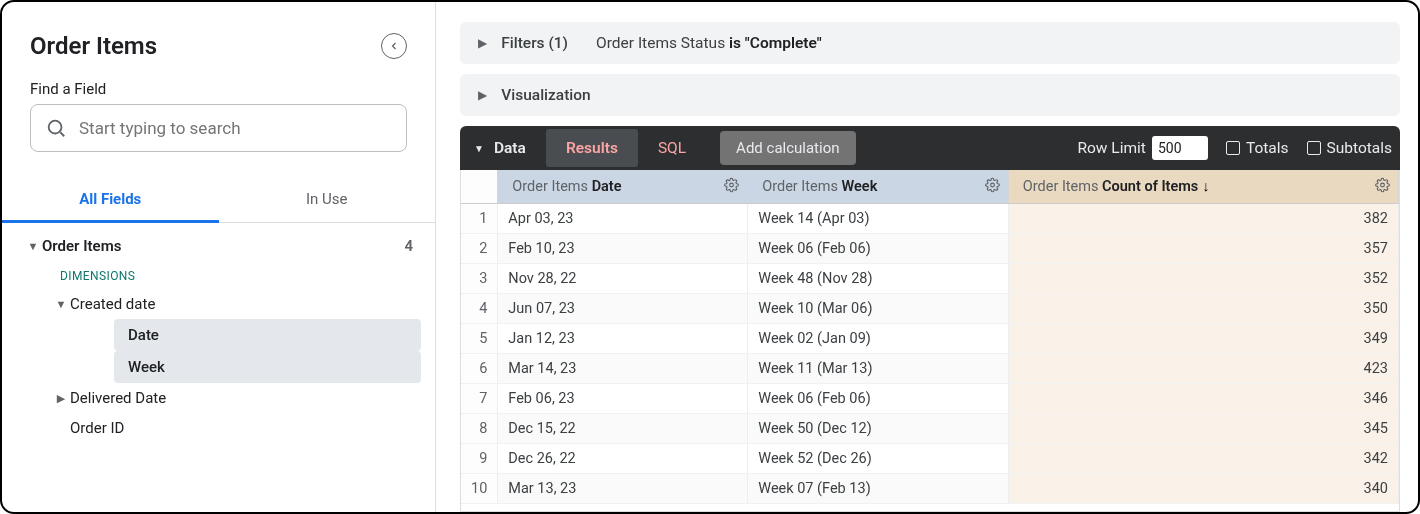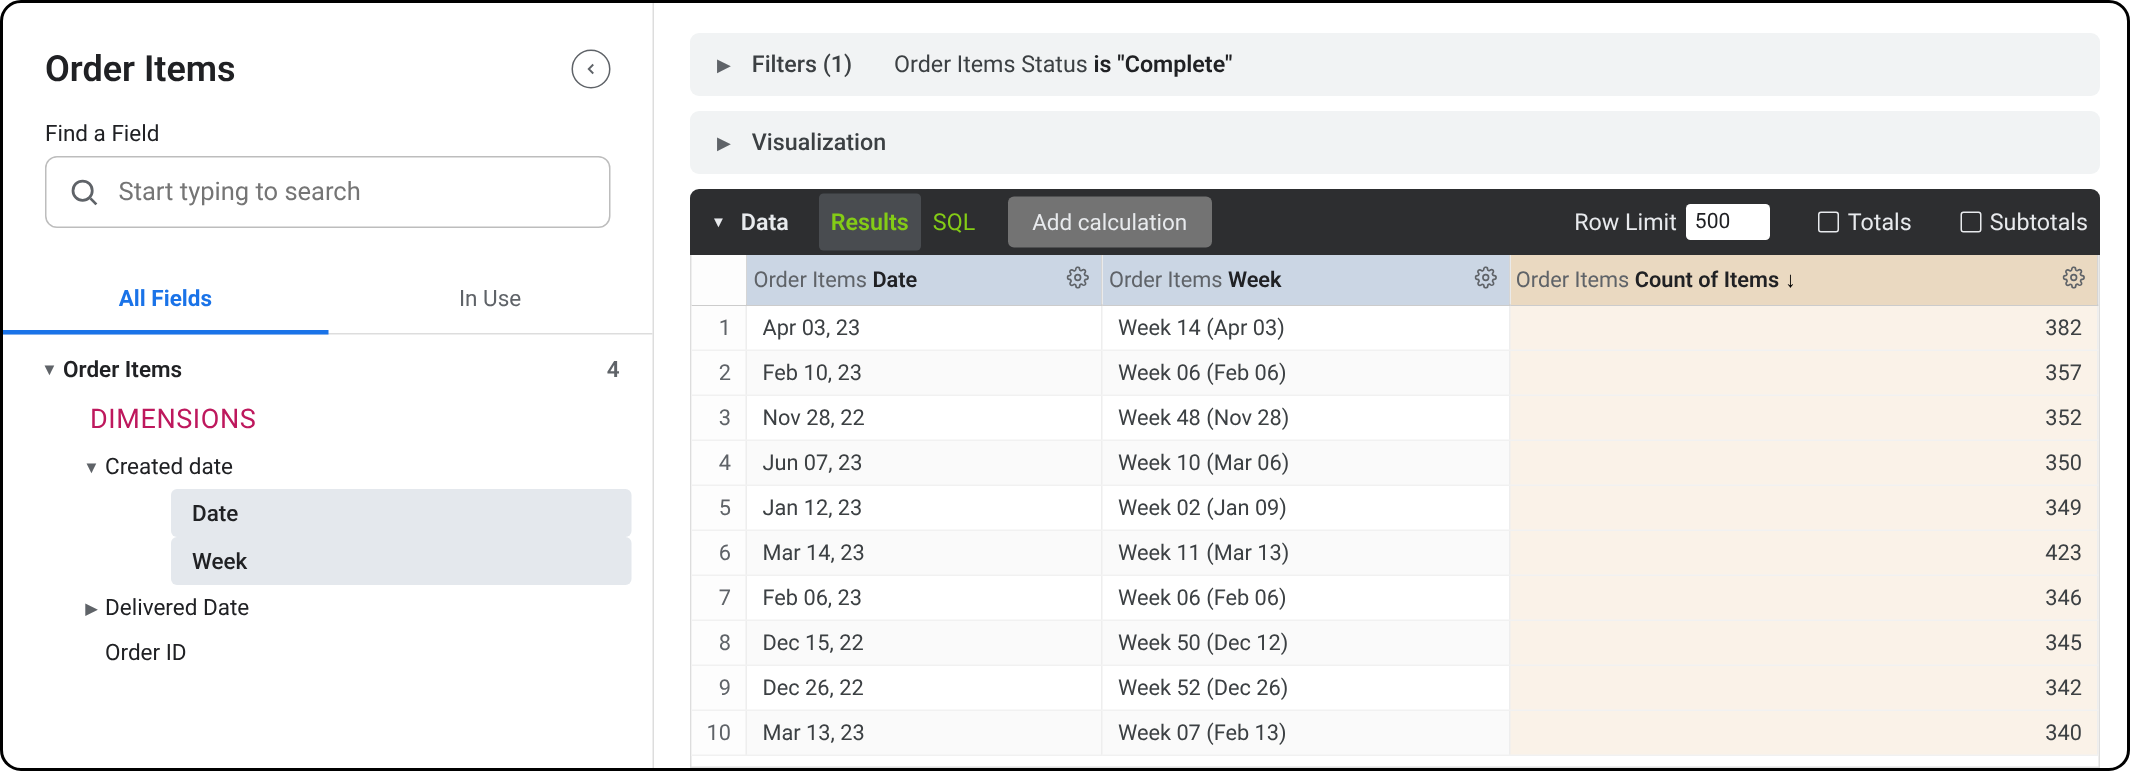--- a/index.html
+++ b/index.html
@@ -16,47 +16,47 @@
   .search-input { border: none; outline: none; font-size: 17px; color: #5f6368; margin-left: 12px; width: 100%; background: transparent; }
   .tabs { display: flex; border-bottom: 1px solid #ddd; margin-top: 12px; }
   .tab { flex: 1; text-align: center; padding: 14px 0; font-size: 15px; color: #5f6368; cursor: pointer; position: relative; }
   .tab.active { color: #1a73e8; font-weight: 700; }
   .tab.active::after { content: ""; position: absolute; left: 0; right: 0; bottom: -1px; height: 3px; background: #1a73e8; }
   .tree { padding: 8px 14px 0 14px; overflow-y: auto; }
   .tree-row { display: flex; align-items: center; padding: 6px 8px; font-size: 15px; color: #202124; cursor: pointer; border-radius: 4px; }
   .tree-row .arrow { width: 18px; display: inline-flex; justify-content: center; color: #5f6368; font-size: 11px; }
   .tree-row .count { margin-left: auto; color: #5f6368; font-size: 15px; }
   .tree-row.section { font-weight: 600; }
-  .dim-label { font-size: 18px; color: #be185d; letter-spacing: 0.4px; padding: 8px 0 6px 44px; }
+  .dim-label { font-size: 12px; color: #0f766e; letter-spacing: 0.4px; padding: 8px 0 6px 44px; }
   .tree-sub { padding-left: 28px; }
   .tree-sub2 { padding-left: 60px; }
   .tree-item { padding: 7px 10px 7px 14px; font-size: 15px; color: #3c4043; cursor: pointer; border-radius: 4px; }
   .tree-item.selected { background: #e4e8ed; font-weight: 500; color:#202124; }
   .tree-sub2 .tree-item { margin-left: 10px; }
   .main { flex: 1; display: flex; flex-direction: column; padding: 20px 18px 0 24px; overflow: hidden; }
   .panel { background: #f1f3f4; border-radius: 6px; padding: 12px 18px; display: flex; align-items: center; font-size: 15.5px; color: #3c4043; margin-bottom: 10px; cursor: pointer; }
   .panel .arrow { margin-right: 14px; color: #5f6368; font-size: 12px; }
   .panel .label { font-weight: 500; margin-right: 28px; }
   .filter-text .norm { color: #3c4043; }
   .filter-text .bold { font-weight: 600; color: #202124; }
   .data-bar { background: #2d2e30; border-radius: 6px 6px 0 0; display: flex; align-items: center; height: 44px; padding: 0 8px 0 14px; color: #e8eaed; font-size: 15.5px; }
   .data-bar .dd { display: flex; align-items: center; font-weight: 600; margin-right: 20px; cursor: pointer; }
   .data-bar .dd .tri { font-size: 10px; margin-right: 10px; }
   .seg { display: flex; align-items: center; }
-  .seg-btn { padding: 10px 8px; cursor: pointer; color: #84cc16; border-radius: 3px; }
+  .seg-btn { padding: 10px 20px; cursor: pointer; color: #fca5a5; border-radius: 3px; }
   .seg-btn.active { background: #494c50; font-weight: 600; }
   .addcalc { background: #737373; padding: 8px 16px; border-radius: 4px; margin-left: 14px; cursor: pointer; font-size: 15px; }
-  .bar-right { margin-left: auto; display: flex; align-items: center; gap: 32px; }
+  .bar-right { margin-left: auto; display: flex; align-items: center; gap: 18px; }
   .rowlimit { display: flex; align-items: center; gap: 6px; }
   .rowlimit input { width: 56px; height: 24px; border: none; border-radius: 3px; padding: 0 6px; font-size: 14px; background: #fff; color: #202124; }
   .chk { display: flex; align-items: center; gap: 6px; cursor: pointer; }
   .chk-box { width: 14px; height: 14px; border: 1.5px solid #e8eaed; border-radius: 2px; }
   .table-wrap { flex: 1; overflow: auto; border: 1px solid #ddd; border-top: none; }
   table { border-collapse: collapse; width: 100%; font-size: 14.5px; }
-  thead th { text-align: left; font-weight: 400; padding: 8px 4px; border-bottom: 1px solid #ccc; border-right: 1px solid #d5d5d5; position: relative; }
+  thead th { text-align: left; font-weight: 400; padding: 8px 14px; border-bottom: 1px solid #ccc; border-right: 1px solid #d5d5d5; position: relative; }
   thead th .pre { color: #5f6368; }
   thead th .main-lbl { font-weight: 600; color: #202124; }
   th.rownum { width: 36px; background: #fdfdfd; }
   th.dim { background: #cbd6e4; }
   th.measure { background: #ead9c1; }
   th .gear { position: absolute; right: 8px; top: 50%; transform: translateY(-50%); color: #5f6368; cursor: pointer; }
   th.measure .sort { font-weight: 600; margin-left: 4px; }
   tbody td { padding: 6px 10px; border-right: 1px solid #eee; border-bottom: 1px solid #f1f1f1; color: #3c4043; }
   tbody td.rownum { text-align: right; color: #5f6368; background: #fdfdfd; width: 36px; }
   tbody td.measure { background: #faf2e8; text-align: right; }

